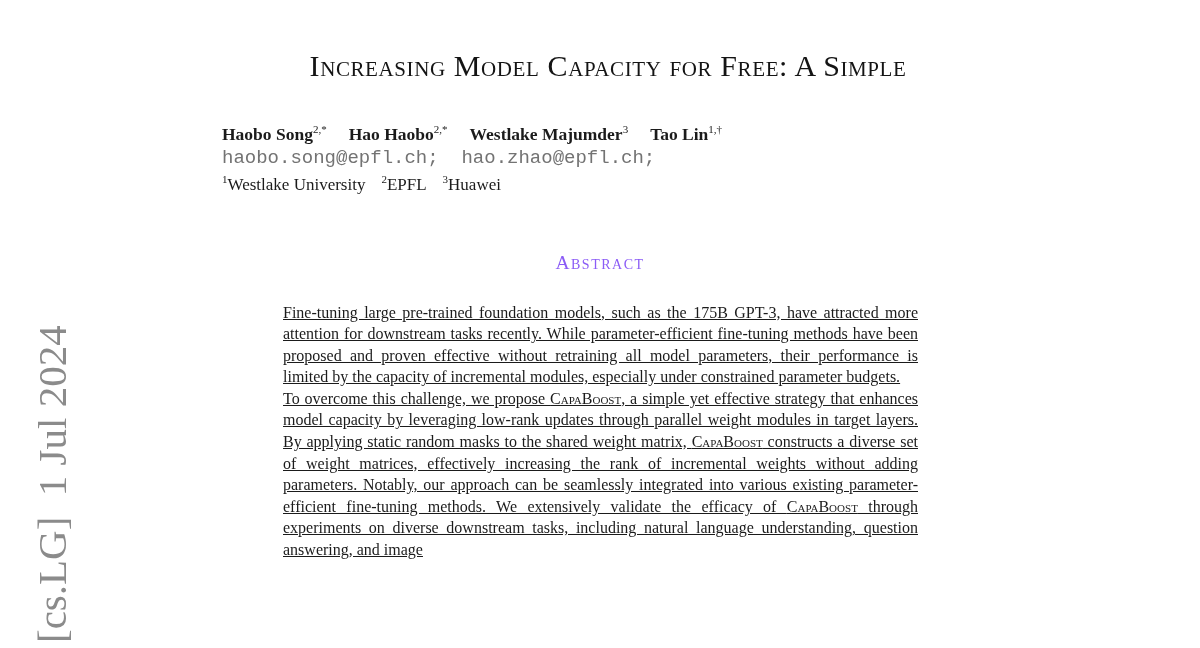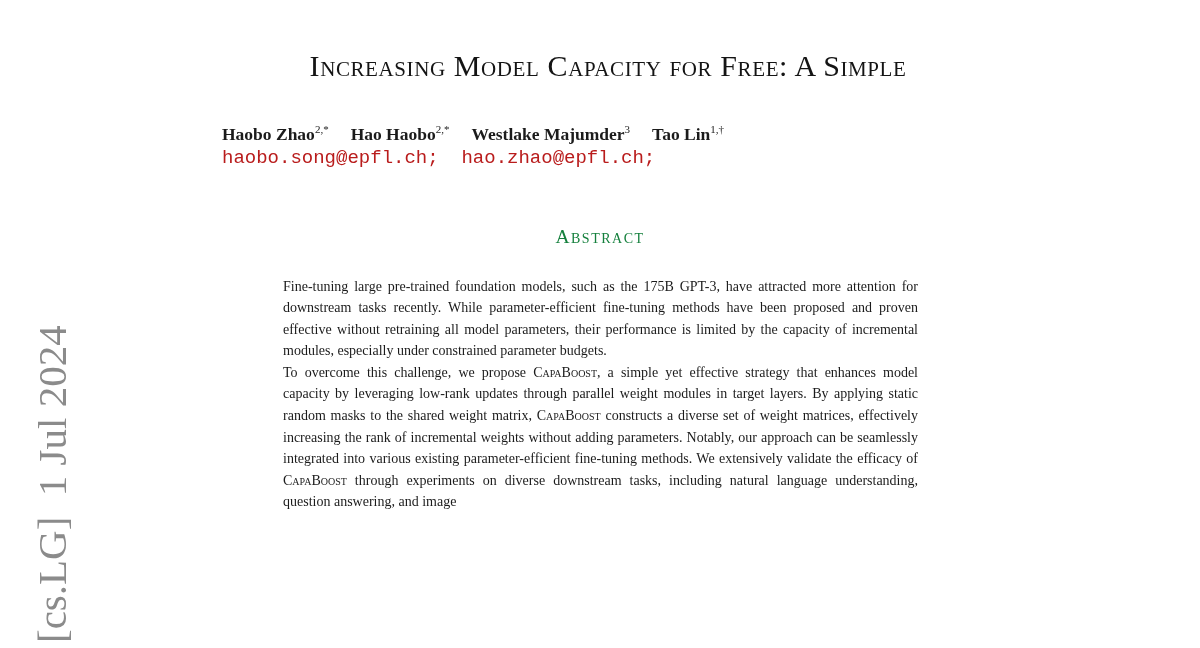--- a/index.html
+++ b/index.html
@@ -56,65 +56,69 @@
   sup.auth-sup, sup.affil-sup {
     font-size: 11px;
     line-height: 0;
     vertical-align: super;
   }
   .email-line {
     font-family: "Liberation Mono", monospace;
     font-size: 19px;
     line-height: 21.5px;
     white-space: pre;
-    color: #b91c1c;
+    color: #737373;
   }
   .affil-line {
     margin-top: 4px;
     font-size: 17px;
     line-height: 22px;
   }
   .affil { margin-right: 16px; }
 
   .abstract-heading {
     margin: 55px 0 0 0;
     text-align: center;
     font-weight: normal;
     font-variant: small-caps;
     font-size: 19.5px;
     line-height: 24px;
     letter-spacing: 1.5px;
-    color: #15803d;
+    color: #8b5cf6;
   }
   .abstract-body {
     margin: 27px 0 0 283px;
     width: 635px;
-    font-size: 14px;
+    font-size: 16px;
     line-height: 21.6px;
     text-align: justify;
+    text-decoration: underline;
   }
   .abstract-body p { margin: 0; padding: 0; }
   .sc { font-variant: small-caps; }
 </style>
 </head>
 <body>
 
 <div class="page">
 
   <div class="arxiv-stamp">[cs.LG]  1 Jul 2024</div>
 
   <h1 class="title">
     <span class="title-line">Increasing Model Capacity for Free: A Simple</span>
   </h1>
 
   <div class="authors-block">
     <div class="author-line">
-      <span class="author"><b>Haobo Zhao</b><sup class="auth-sup">2,*</sup></span><span class="author"><b>Hao Haobo</b><sup class="auth-sup">2,*</sup></span><span class="author"><b>Westlake Majumder</b><sup class="auth-sup">3</sup></span><span class="author"><b>Tao Lin</b><sup class="auth-sup">1,†</sup></span>
+      <span class="author"><b>Haobo Song</b><sup class="auth-sup">2,*</sup></span><span class="author"><b>Hao Haobo</b><sup class="auth-sup">2,*</sup></span><span class="author"><b>Westlake Majumder</b><sup class="auth-sup">3</sup></span><span class="author"><b>Tao Lin</b><sup class="auth-sup">1,†</sup></span>
     </div>
     <div class="email-line">haobo.song@epfl.ch;  hao.zhao@epfl.ch;</div>
+    <div class="affil-line">
+      <span class="affil"><sup class="affil-sup">1</sup><span>Westlake University</span></span><span class="affil"><sup class="affil-sup">2</sup><span>EPFL</span></span><span class="affil"><sup class="affil-sup">3</sup><span>Huawei</span></span>
+    </div>
   </div>
 
   <h2 class="abstract-heading">Abstract</h2>
 
   <div class="abstract-body">
     <p><span>Fine-tuning large pre-trained foundation models, such as the 175B GPT-3, have attracted more attention for downstream tasks recently. While parameter-efficient fine-tuning methods have been proposed and proven effective without retraining all model parameters, their performance is limited by the capacity of incremental modules, especially under constrained parameter budgets.</span></p>
     <p><span>To overcome this challenge, we propose </span><span class="sc">CapaBoost</span><span>, a simple yet effective strategy that enhances model capacity by leveraging low-rank updates through parallel weight modules in target layers. By applying static random masks to the shared weight matrix, </span><span class="sc">CapaBoost</span><span> constructs a diverse set of weight matrices, effectively increasing the rank of incremental weights without adding parameters. Notably, our approach can be seamlessly integrated into various existing parameter-efficient fine-tuning methods. We extensively validate the efficacy of </span><span class="sc">CapaBoost</span><span> through experiments on diverse downstream tasks, including natural language understanding, question answering, and image</span></p>
   </div>
 
 </div>

